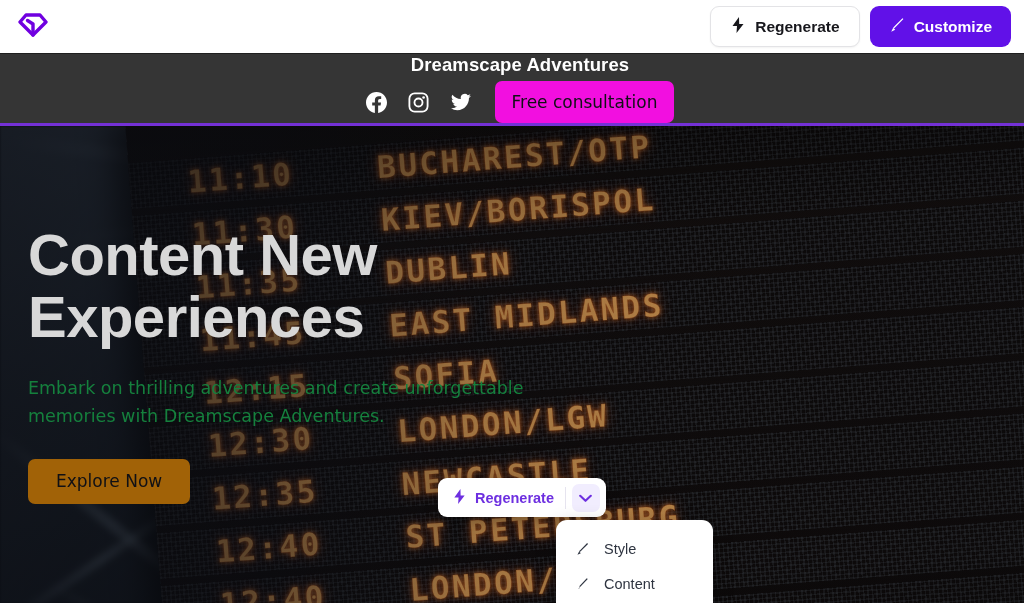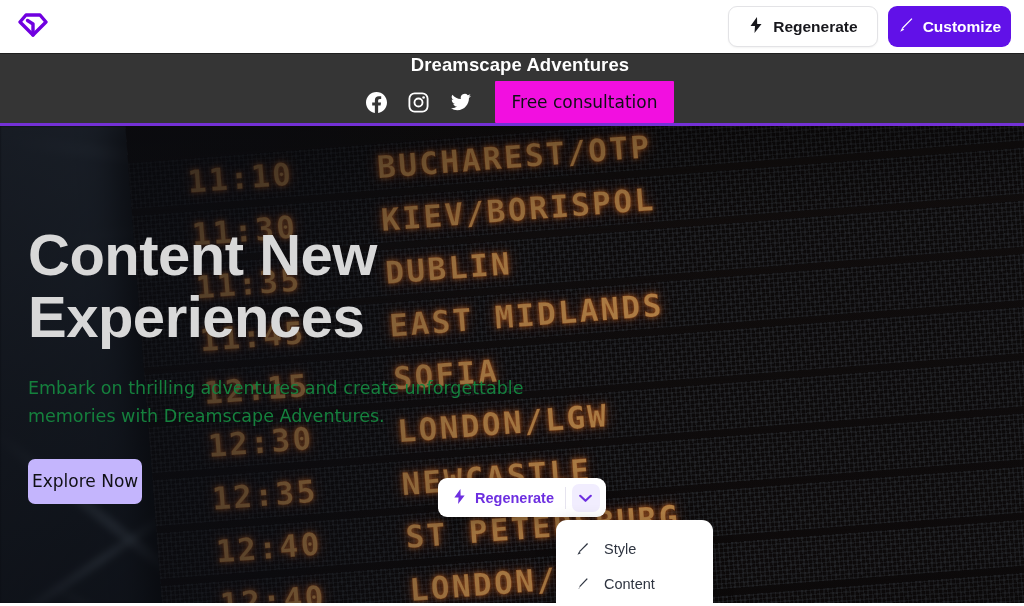--- a/index.html
+++ b/index.html
@@ -23,42 +23,42 @@
 
   .btn-regenerate {
     display: flex; align-items: center; gap: 9px;
     height: 41px; padding: 0 19px;
     background: #ffffff; border: 1px solid #e3e3e6; border-radius: 9px;
     font-size: 15.5px; font-weight: bold; color: #17171c;
     cursor: pointer; box-shadow: 0 1px 2px rgba(0,0,0,.05);
   }
   .btn-customize {
     display: flex; align-items: center; gap: 9px;
-    height: 41px; padding: 0 10px;
+    height: 41px; padding: 0 19px;
     background: #6111e8; border: none; border-radius: 9px;
     font-size: 15.5px; font-weight: bold; color: #ffffff;
     cursor: pointer;
   }
 
   
   .site-nav {
     height: 72px; width: 100%;
     background: #353535;
     border-bottom: 3px solid #7431d6;
     display: flex; align-items: center; justify-content: space-between;
     padding: 0 14px 0 30px;
     position: relative; z-index: 30; flex-direction: column;
   }
   .brand { font-size: 18.5px; font-weight: bold; color: #ffffff; letter-spacing: .1px; }
   .nav-right { display: flex; align-items: center; gap: 19px; }
   .socials { display: flex; align-items: center; gap: 21px; }
   .social-ico { display: flex; align-items: center; cursor: pointer; }
   .btn-consult {
     height: 42px; padding: 0 16px;
-    background: #f20fe0; border: none; border-radius: 1px;
+    background: #f20fe0; border: none; border-radius: 7px;
     font-family: "DejaVu Sans", sans-serif;
     font-size: 17px; color: #101015; cursor: pointer;
     display: flex; align-items: center; margin-left: 4px;
   }
 
   
   .hero {
     position: relative; width: 100%; height: 477px;
     overflow: hidden; background: #0a0c12;
   }
@@ -124,22 +124,22 @@
   .hero-title {
     font-size: 58px; line-height: 1.07; font-weight: bold;
     color: #d8d8d8; letter-spacing: -.5px;
   }
   .hero-sub {
     margin-top: 26px; width: 545px;
     font-family: "DejaVu Sans", sans-serif;
     font-size: 17.5px; line-height: 1.62; color: #15803d;
   }
   .btn-explore {
-    margin-top: 28px; height: 45px; padding: 0 4px;
-    background: #c4b5fd; border: none; border-radius: 7px;
+    margin-top: 28px; height: 45px; padding: 0 28px;
+    background: #a16207; border: none; border-radius: 7px;
     font-family: "DejaVu Sans", sans-serif;
     font-size: 17px; color: #101015; cursor: pointer;
     display: inline-flex; align-items: center;
   }
 
   
   .regen-pill {
     position: absolute; left: 438px; top: 352px; z-index: 60;
     display: flex; align-items: center;
     height: 39px;

